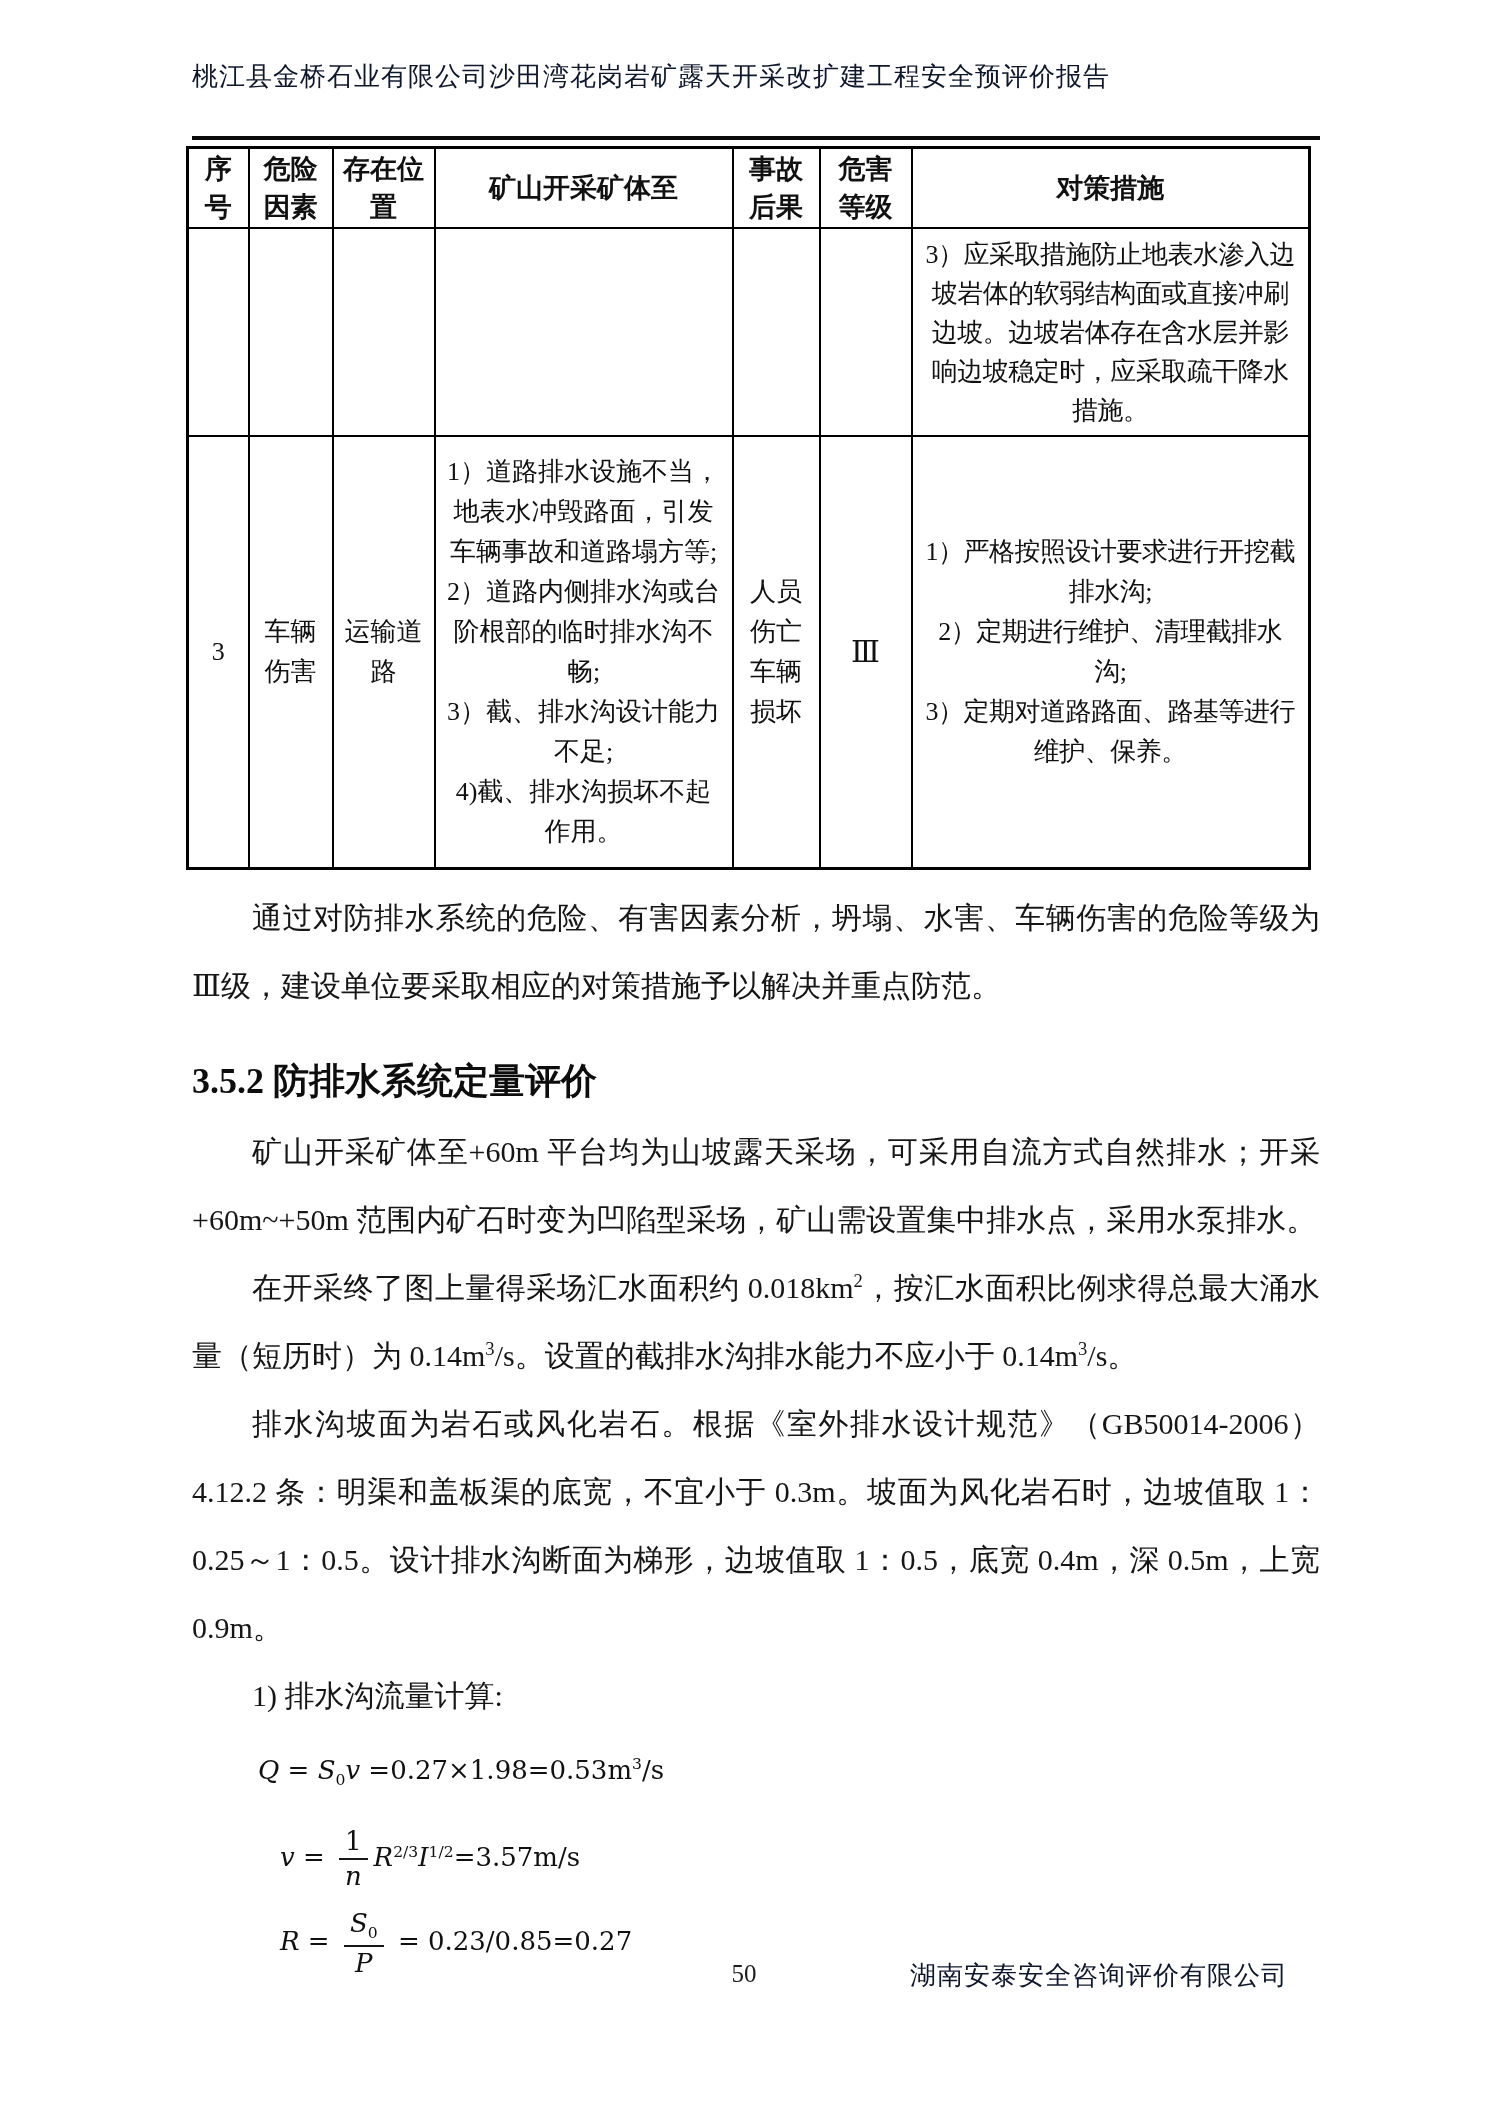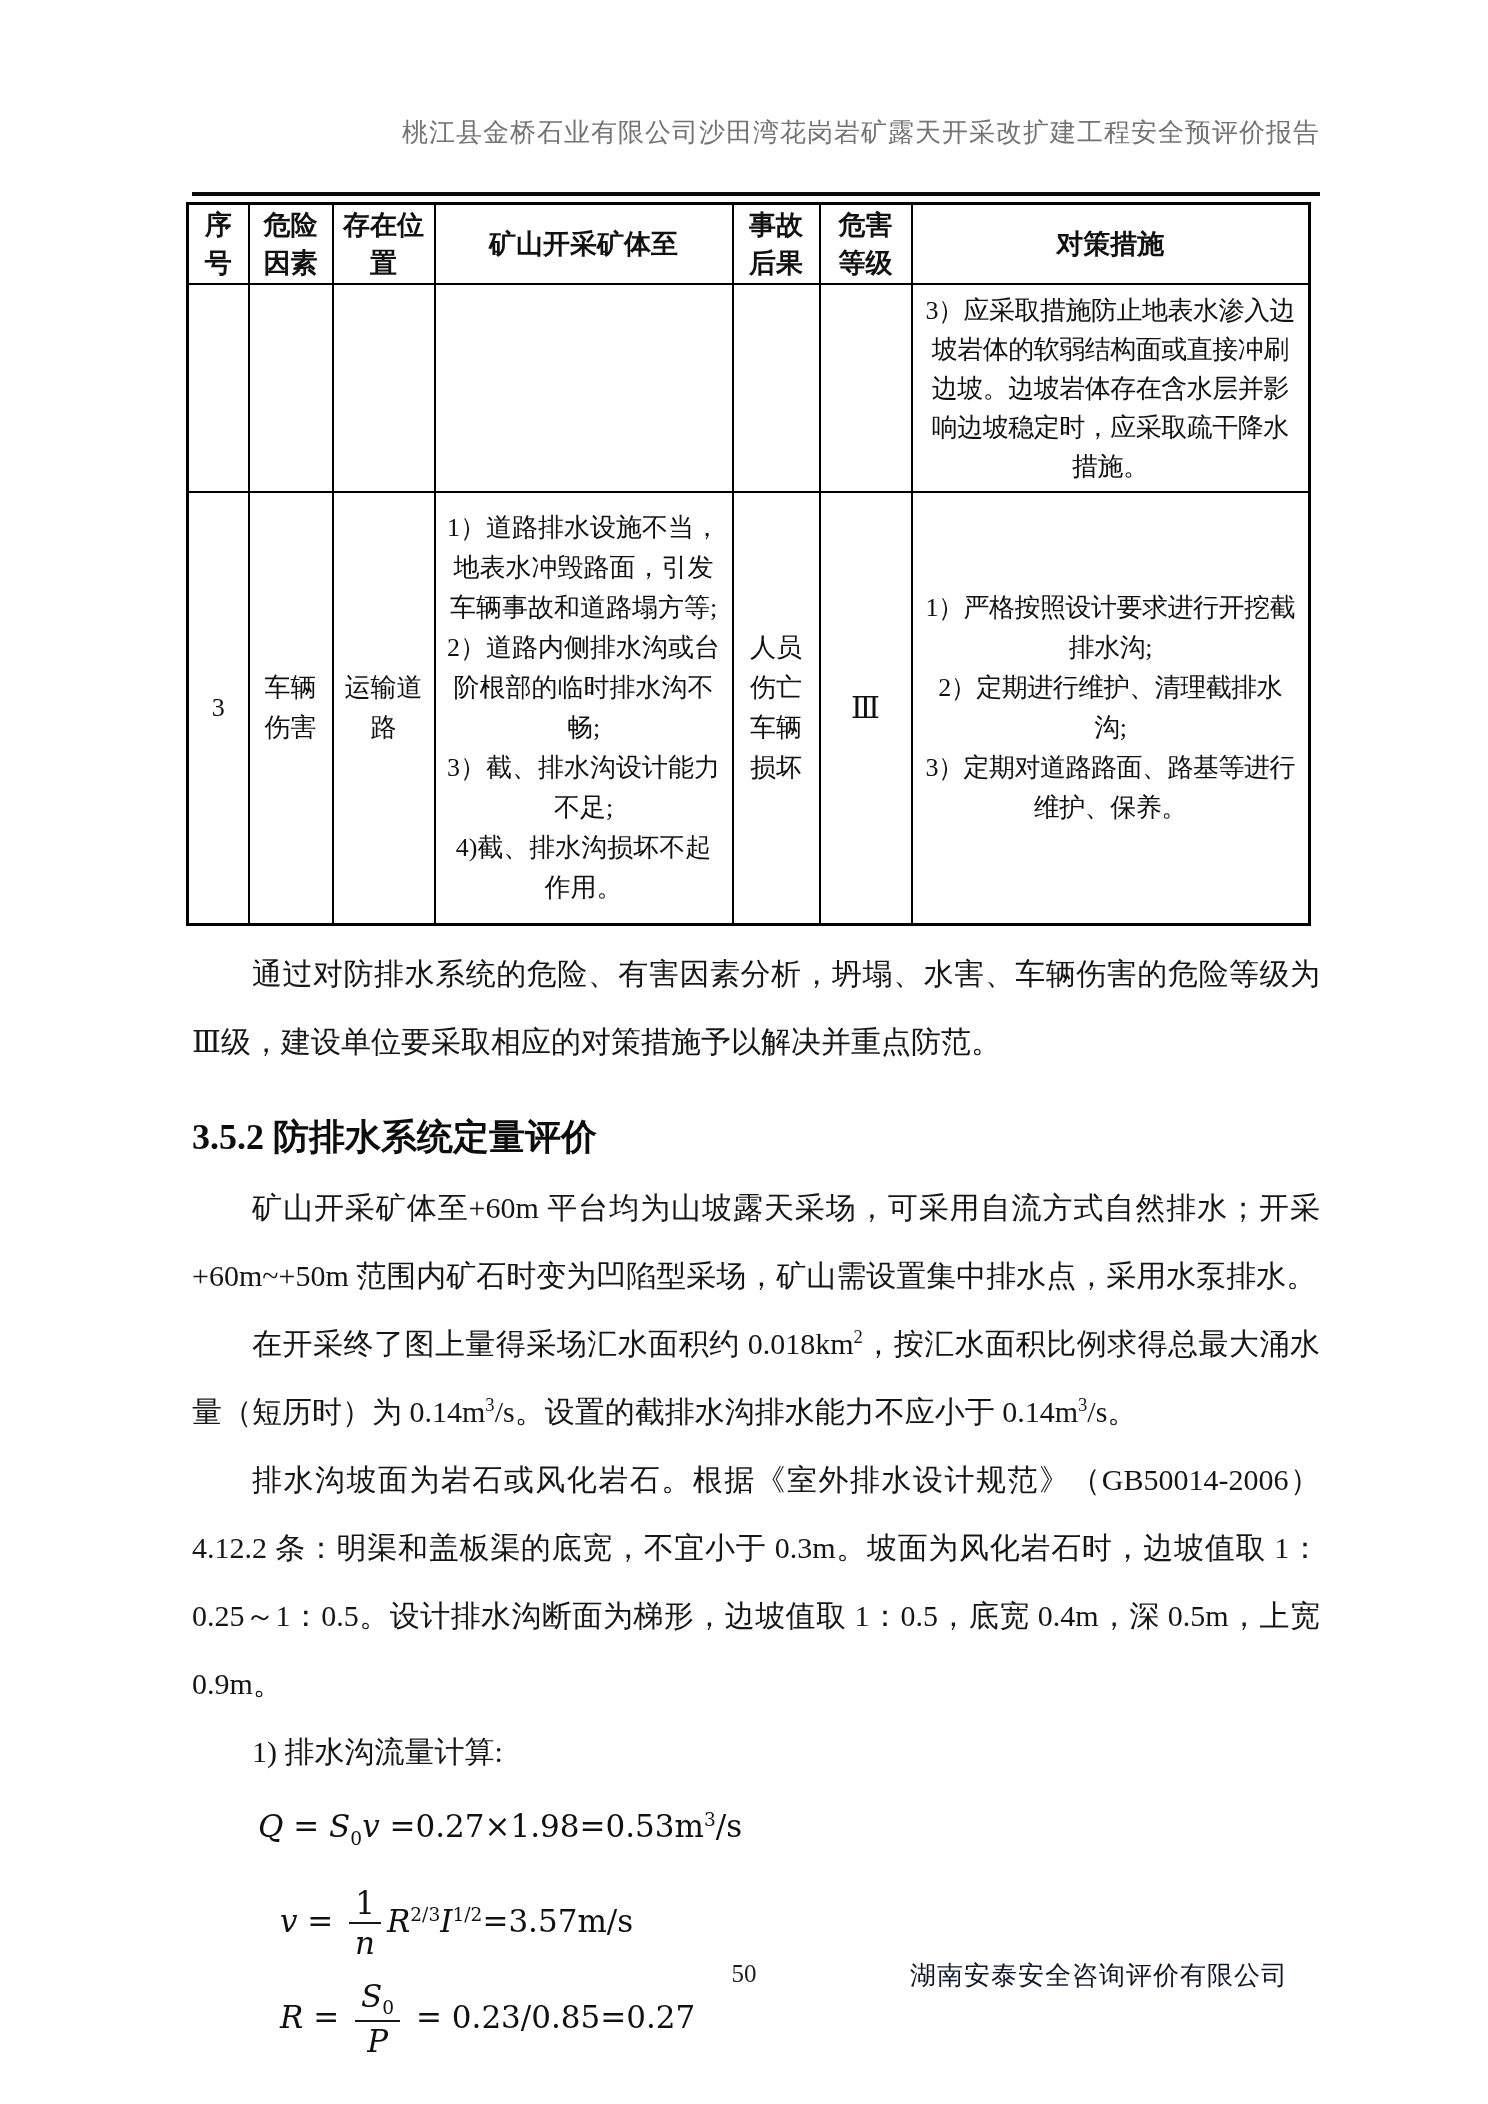--- a/index.html
+++ b/index.html
@@ -5,22 +5,22 @@
   html,body { margin:0; padding:0; }
   body {
     width:1488px; height:2104px; position:relative;
     background:#ffffff; color:#161616;
     font-family:"Liberation Serif","DejaVu Serif",serif;
   }
   .content { position:absolute; left:192px; top:0; width:1128px; }
 
   
   .running-head {
-    padding-top:116px; text-align:right;
-    font-size:26px; line-height:34px; letter-spacing:1px; color:#737373;
+    padding-top:60px; text-align:left;
+    font-size:26px; line-height:34px; letter-spacing:1px; color:#0f172a;
   }
   .head-rule { margin-top:42px; height:4px; background:#0a0a0a; }
 
   
   table.hazard {
     margin-left:-6px; margin-top:6px;
     border-collapse:collapse; table-layout:fixed; width:1122px;
     font-size:26px; color:#111;
   }
   table.hazard, table.hazard td, table.hazard th { border:2px solid #000; }
@@ -51,21 +51,21 @@
   p.first-after-table { margin-top:14px; }
   h2.sec {
     margin:38px 0 0 0; font-size:36px; line-height:46px; font-weight:bold; color:#0d0d0d;
   }
   p.after-heading { margin-top:14px; }
   sup.b { font-size:0.62em; vertical-align:super; line-height:0; }
 
   
   .formula {
     font-family:"DejaVu Serif","Liberation Serif",serif;
-    font-size:31px; line-height:68px; margin:0; color:#101010;
+    font-size:26px; line-height:68px; margin:0; color:#101010;
   }
   .formula i { font-style:italic; }
   .f-q { padding-left:66px; }
   .f-tall { padding-left:88px; line-height:normal; padding-top:14px; padding-bottom:6px; }
   .frac { display:inline-block; vertical-align:middle; text-align:center; margin:0 6px; }
   .frac .num { display:block; border-bottom:2px solid #161616; padding:0 6px 3px; line-height:1.05; }
   .frac .den { display:block; padding-top:3px; line-height:1.05; }
   .formula sup { font-size:0.6em; }
   .formula sub { font-size:0.6em; }
 

